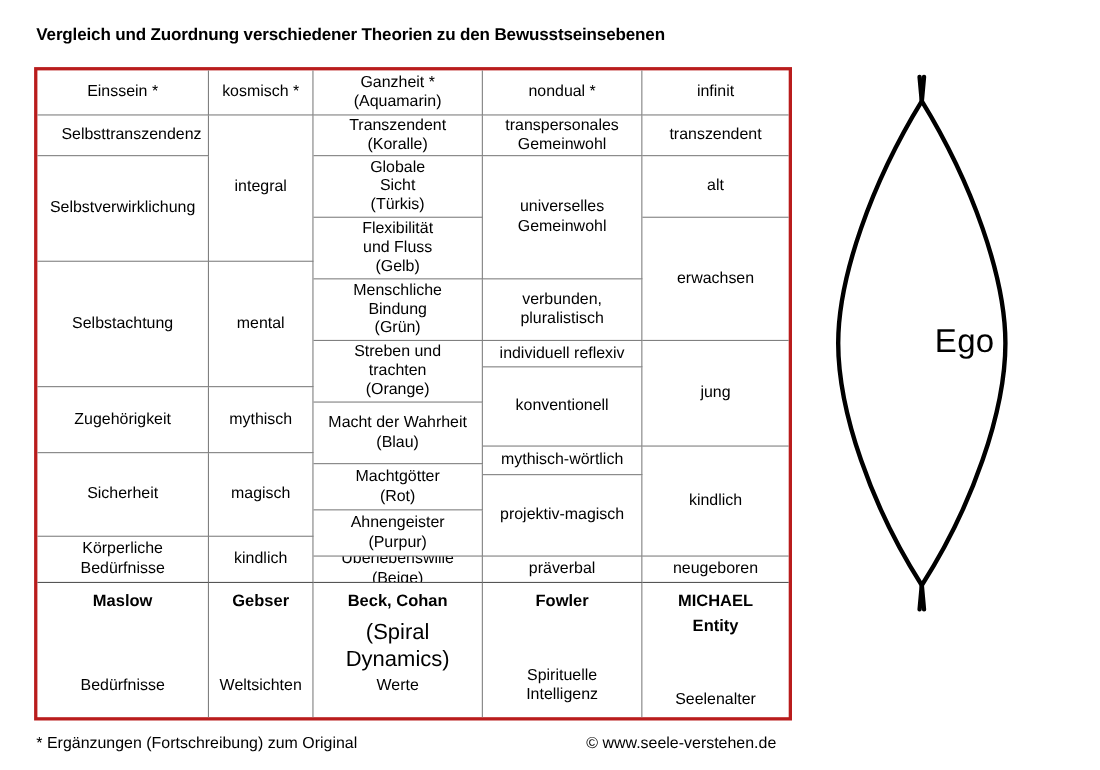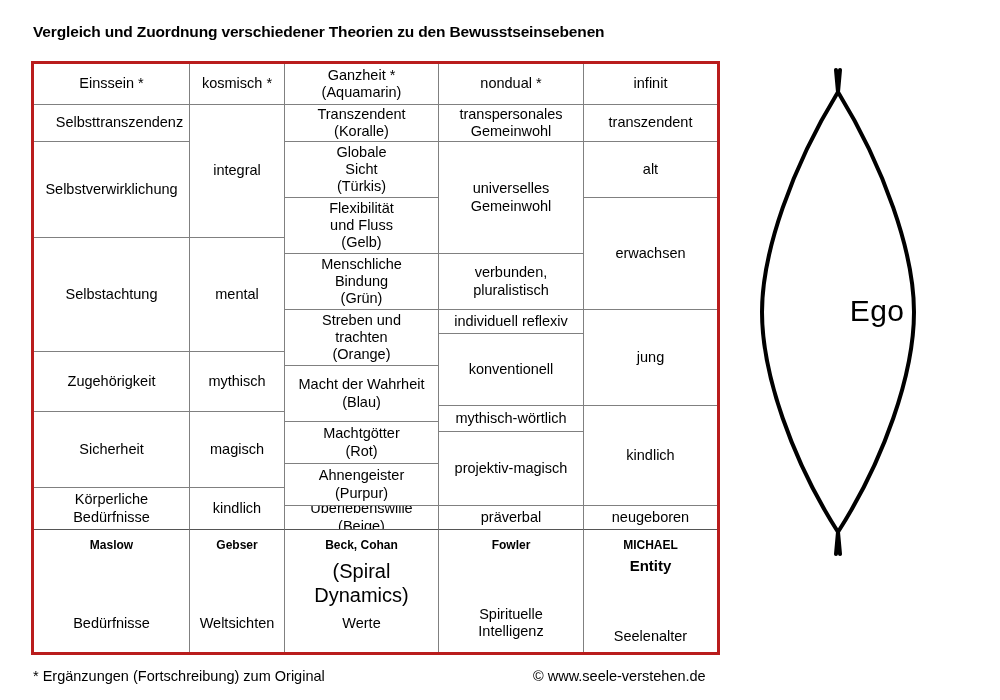--- a/index.html
+++ b/index.html
@@ -56,21 +56,21 @@
     position: absolute;
     box-sizing: border-box;
     display: flex;
     flex-direction: column;
     align-items: center;
     text-align: center;
     font-size: 14.5px;
     line-height: 1.2;
     overflow: hidden;
   }
-  .footcell .f-top { margin-top: 8px; font-weight: bold; font-size: 12px; }
+  .footcell .f-top { margin-top: 8px; font-weight: bold; font-size: 15px; }
   .footcell .f-sub { margin-top: 5px; font-weight: bold; font-size: 15px; }
   .footcell .f-paren { margin-top: 7px; font-size: 20px; }
   .footcell .f-bottom { position: absolute; left: 0; right: 0; }
 
   
   #ego-figure {
     position: absolute;
     left: 752px;
     top: 62px;
     width: 250px;

